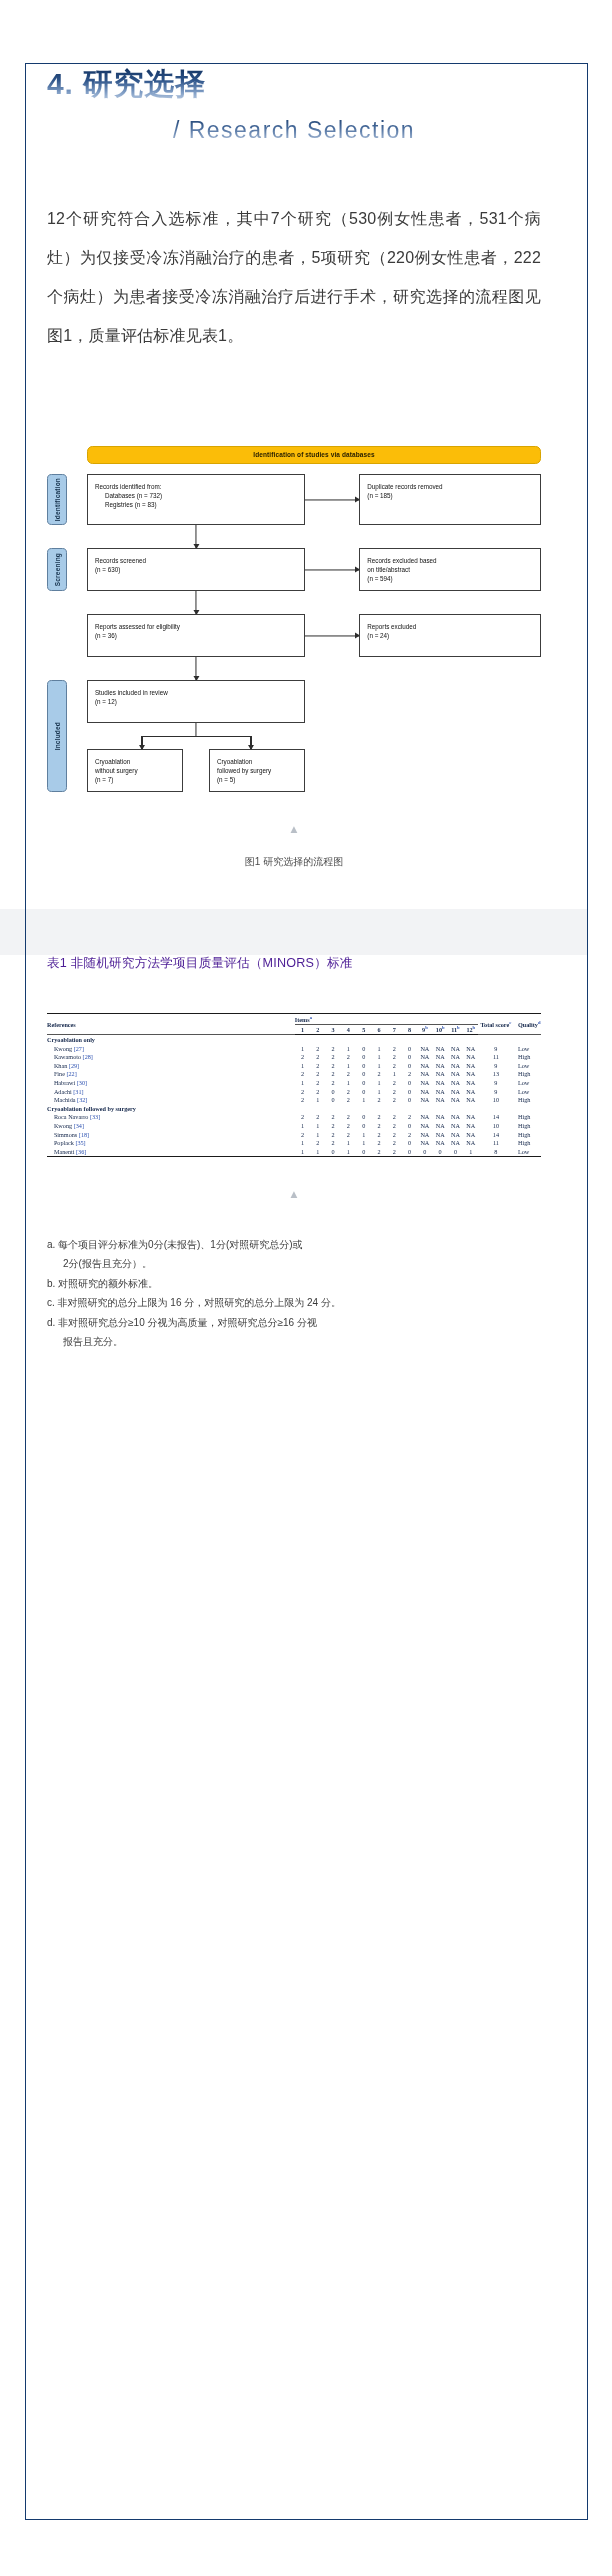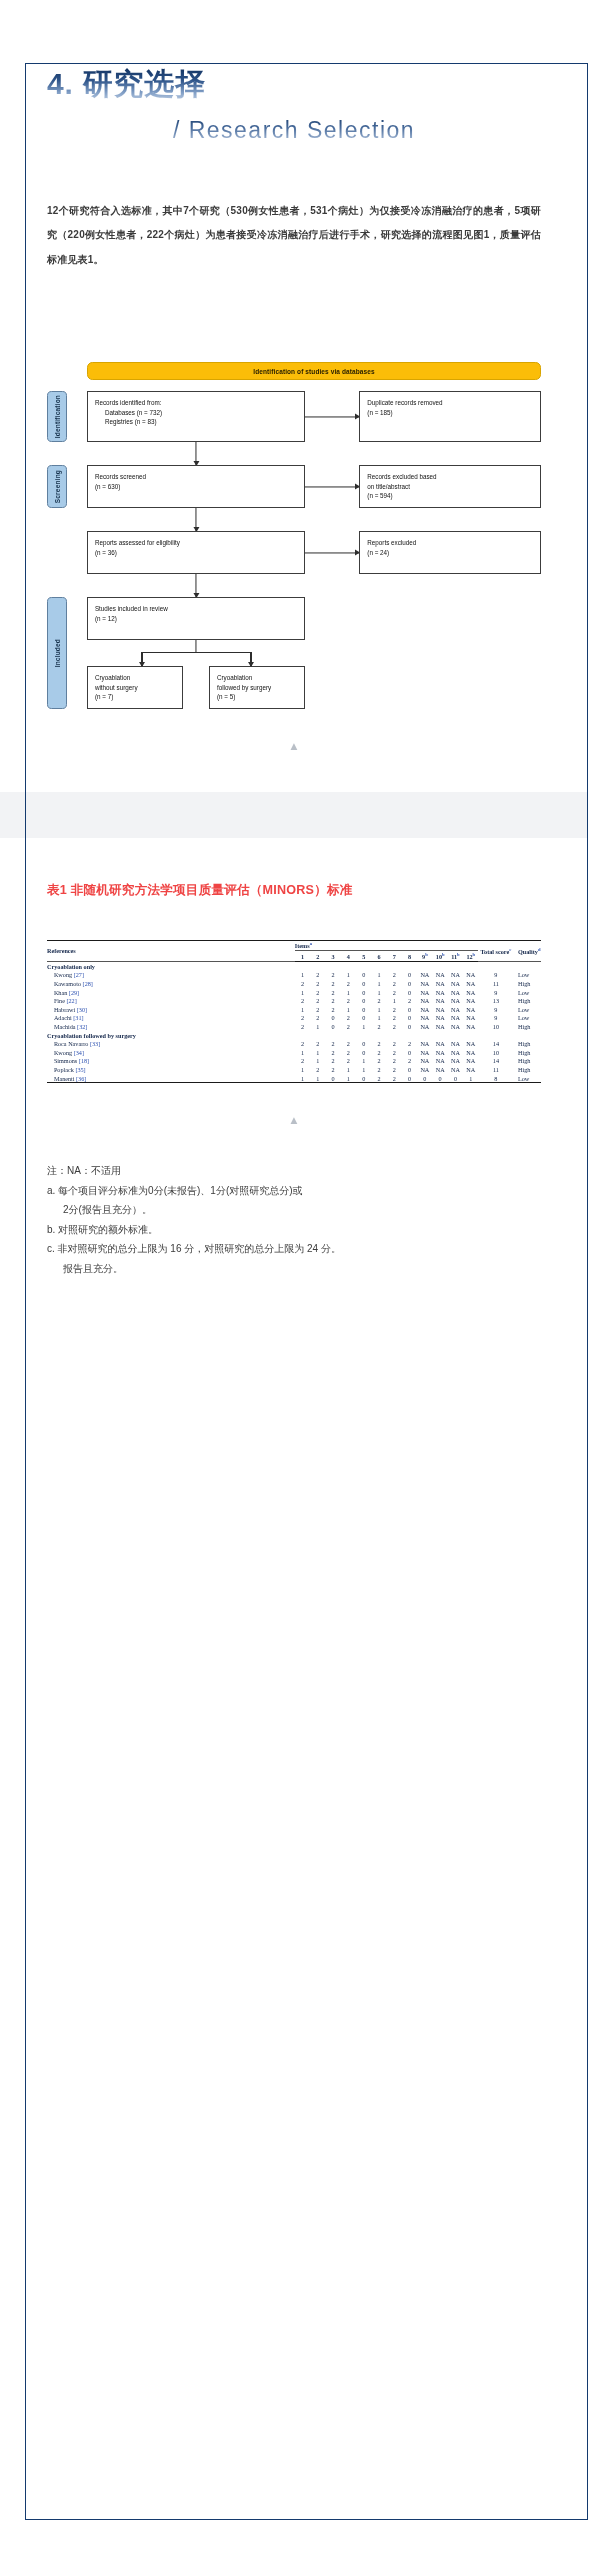--- a/index.html
+++ b/index.html
@@ -54,26 +54,25 @@
     background: linear-gradient(180deg, #1d406f 0%, #486b9b 40%, #93aaca 78%, #cbd8e8 100%);
     -webkit-background-clip: text;
     background-clip: text;
     color: transparent;
     -webkit-text-fill-color: transparent;
   }
 
   
   .body-para {
     margin-top: 55px;
-    font-size: 10px;
+    font-size: 16px;
     line-height: 2.45;
     color: #3a3a3a;
     text-align: justify;
     letter-spacing: 0.2px;
-    font-weight: bold;
   }
 
   
   .flow-region { margin-top: 90px; }
   .flow {
     position: relative;
     width: 100%;
     font-family: "Liberation Sans", sans-serif;
   }
   .flow-head {
@@ -208,24 +207,23 @@
 
   
   .band {
     height: 46px;
     background: #f2f3f5;
     margin-top: 40px;
   }
 
   
   .table-title {
-    margin-top: 44px;
     font-size: 12.6px;
-    font-weight: 700;
-    color: #ef4444;
+    font-weight: 400;
+    color: #4c1d95;
     letter-spacing: 0.2px;
   }
   .minors {
     margin-top: 41px;
     width: 100%;
     border-collapse: collapse;
     font-family: "Liberation Serif", serif;
     font-size: 6.2px;
     color: #13264a;
   }
@@ -416,20 +414,21 @@
               </div>
               <div class="col-gap"></div>
               <div class="col-r"></div>
             </div>
           </div>
 
         </div>
       </div>
 
       <div class="scroll-marker">▲</div>
+      <div class="fig-caption">图1 研究选择的流程图</div>
     </div>
   </div>
 
   <div class="band"></div>
 
   <div class="content">
 
     <div class="table-title">表1 非随机研究方法学项目质量评估（MINORS）标准</div>
 
     <table class="minors">
@@ -671,24 +670,24 @@
             <td class="num">1</td>
             <td class="total">8</td>
             <td class="qual">Low</td>
           </tr>
         </tbody>
     </table>
 
     <div class="scroll-marker">▲</div>
 
     <div class="notes" id="notes-block">
-        <span class="n-item">注：NA：不适用</span>
         <span class="n-item">a. 每个项目评分标准为0分(未报告)、1分(对照研究总分)或</span>
         <span class="n-sub">2分(报告且充分）。</span>
         <span class="n-item">b. 对照研究的额外标准。</span>
         <span class="n-item">c. 非对照研究的总分上限为 16 分，对照研究的总分上限为 24 分。</span>
+        <span class="n-item">d. 非对照研究总分≥10 分视为高质量，对照研究总分≥16 分视</span>
         <span class="n-sub">报告且充分。</span>
       </div>
 
     <div class="bottom-pad"></div>
   </div>
 </div>
 
 
 </body></html>

